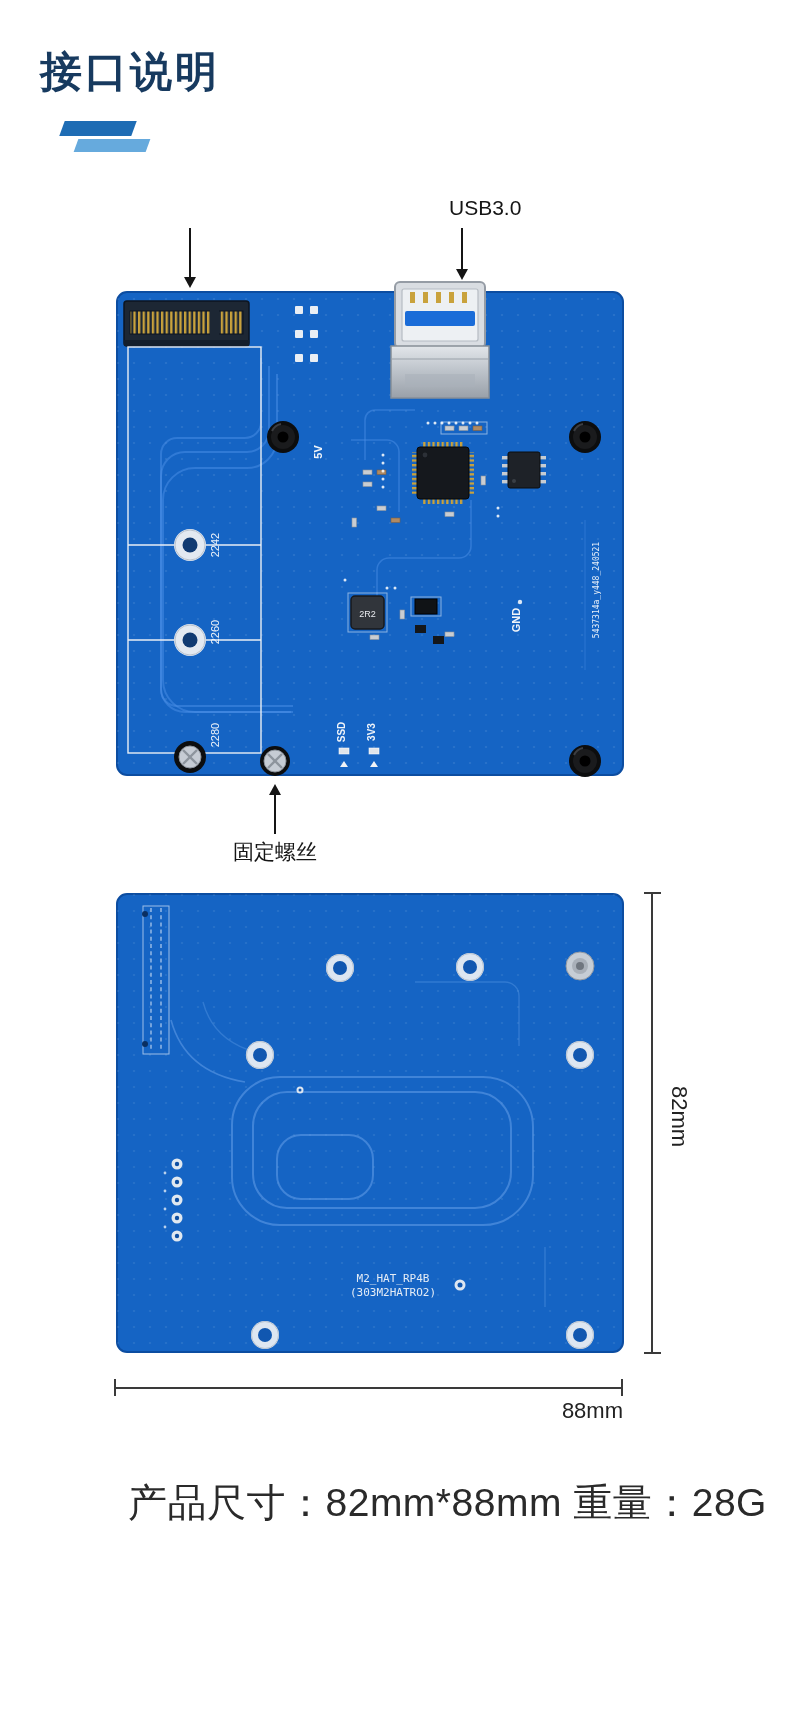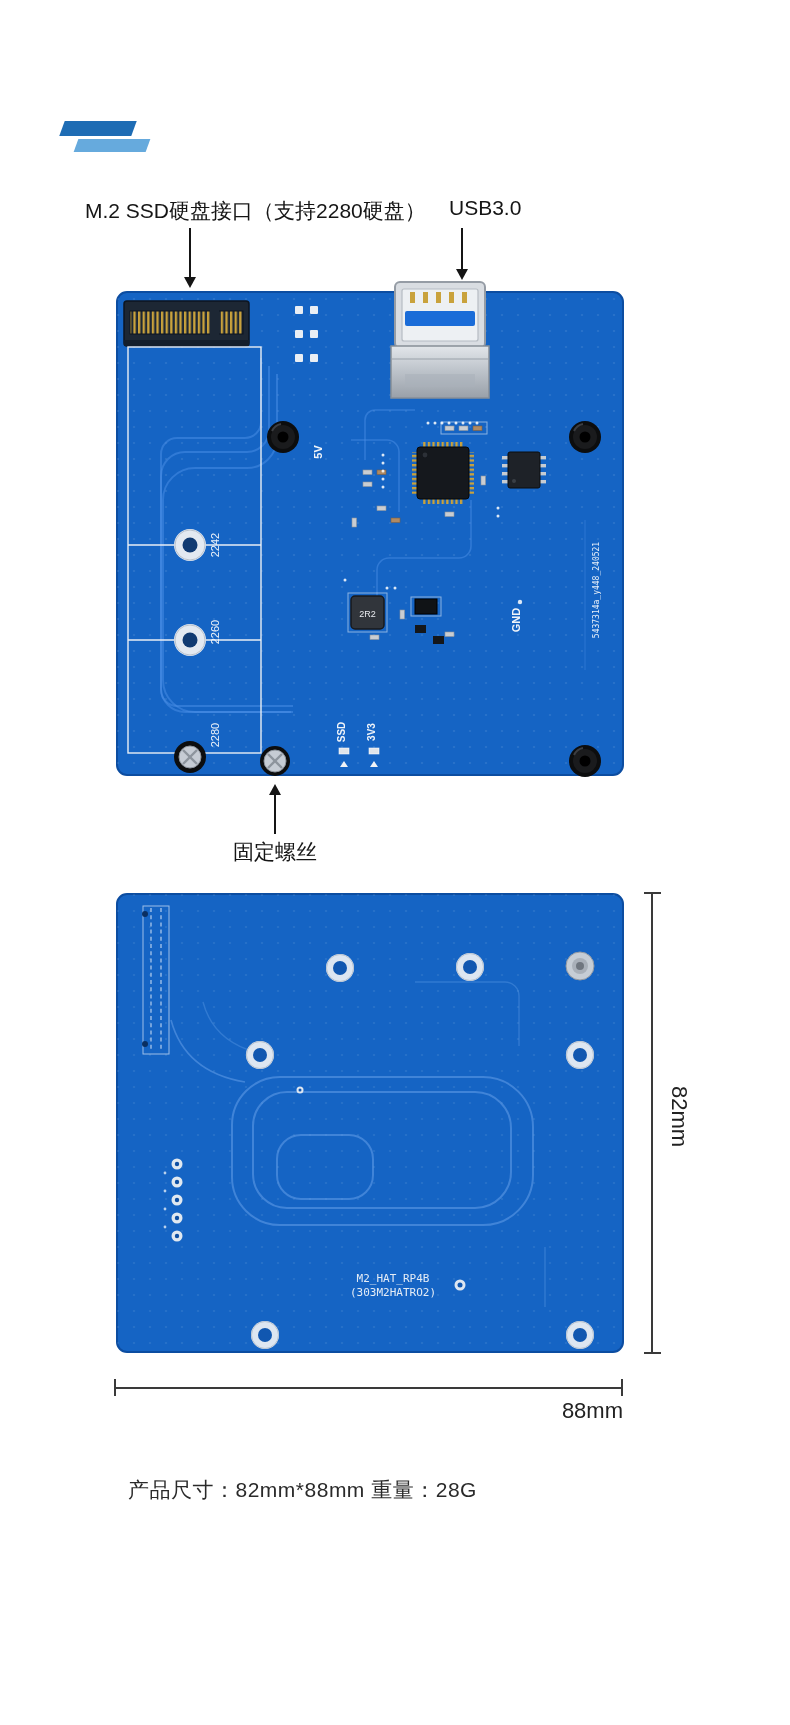--- a/index.html
+++ b/index.html
@@ -12,31 +12,31 @@
   .bar-dark { left:62px; top:121px; width:72px; height:15px; background:#1e6cb4; }
   .bar-light { left:76px; top:139px; width:72px; height:13px; background:#66aadd; }
   .callout { font-size:21px; color:#151515; white-space:nowrap; }
   .arrow-line { width:2px; background:#151515; }
   .arrow-head-down { width:0; height:0; border-left:6px solid transparent; border-right:6px solid transparent; border-top:11px solid #151515; }
   .arrow-head-up { width:0; height:0; border-left:6px solid transparent; border-right:6px solid transparent; border-bottom:11px solid #151515; }
   .dim-cap { background:#3a3a3a; }
   .dim-line { background:#3a3a3a; }
   .dim-label { font-size:22px; color:#222; }
   .dim-label-v { writing-mode:vertical-rl; }
-  .footer-spec { font-size:21px; color:#2a2a2a; font-weight:500; letter-spacing:0.5px; white-space:nowrap; }
+  .footer-spec { font-size:39px; color:#2a2a2a; font-weight:500; letter-spacing:0.5px; white-space:nowrap; }
 </style>
 </head>
 <body>
 
 <div class="stage">
 
+  <h1 class="abs title">接口说明</h1>
   <div class="bar bar-dark"></div>
   <div class="bar bar-light"></div>
 
-  <div class="abs callout" style="left:85px; top:197px;">M.2 SSD硬盘接口（支持2280硬盘）</div>
   <div class="abs callout" style="left:449px; top:196px;">USB3.0</div>
 
   <div class="abs arrow-line" style="left:189px; top:228px; height:50px;"></div>
   <div class="abs arrow-head-down" style="left:184px; top:277px;"></div>
   <div class="abs arrow-line" style="left:461px; top:228px; height:42px;"></div>
   <div class="abs arrow-head-down" style="left:456px; top:269px;"></div>
 
   <svg class="abs" style="left:115px; top:280px;" width="510" height="497" viewBox="0 0 510 497">
     <defs>
       <pattern id="dots1" width="16" height="16" patternUnits="userSpaceOnUse">

